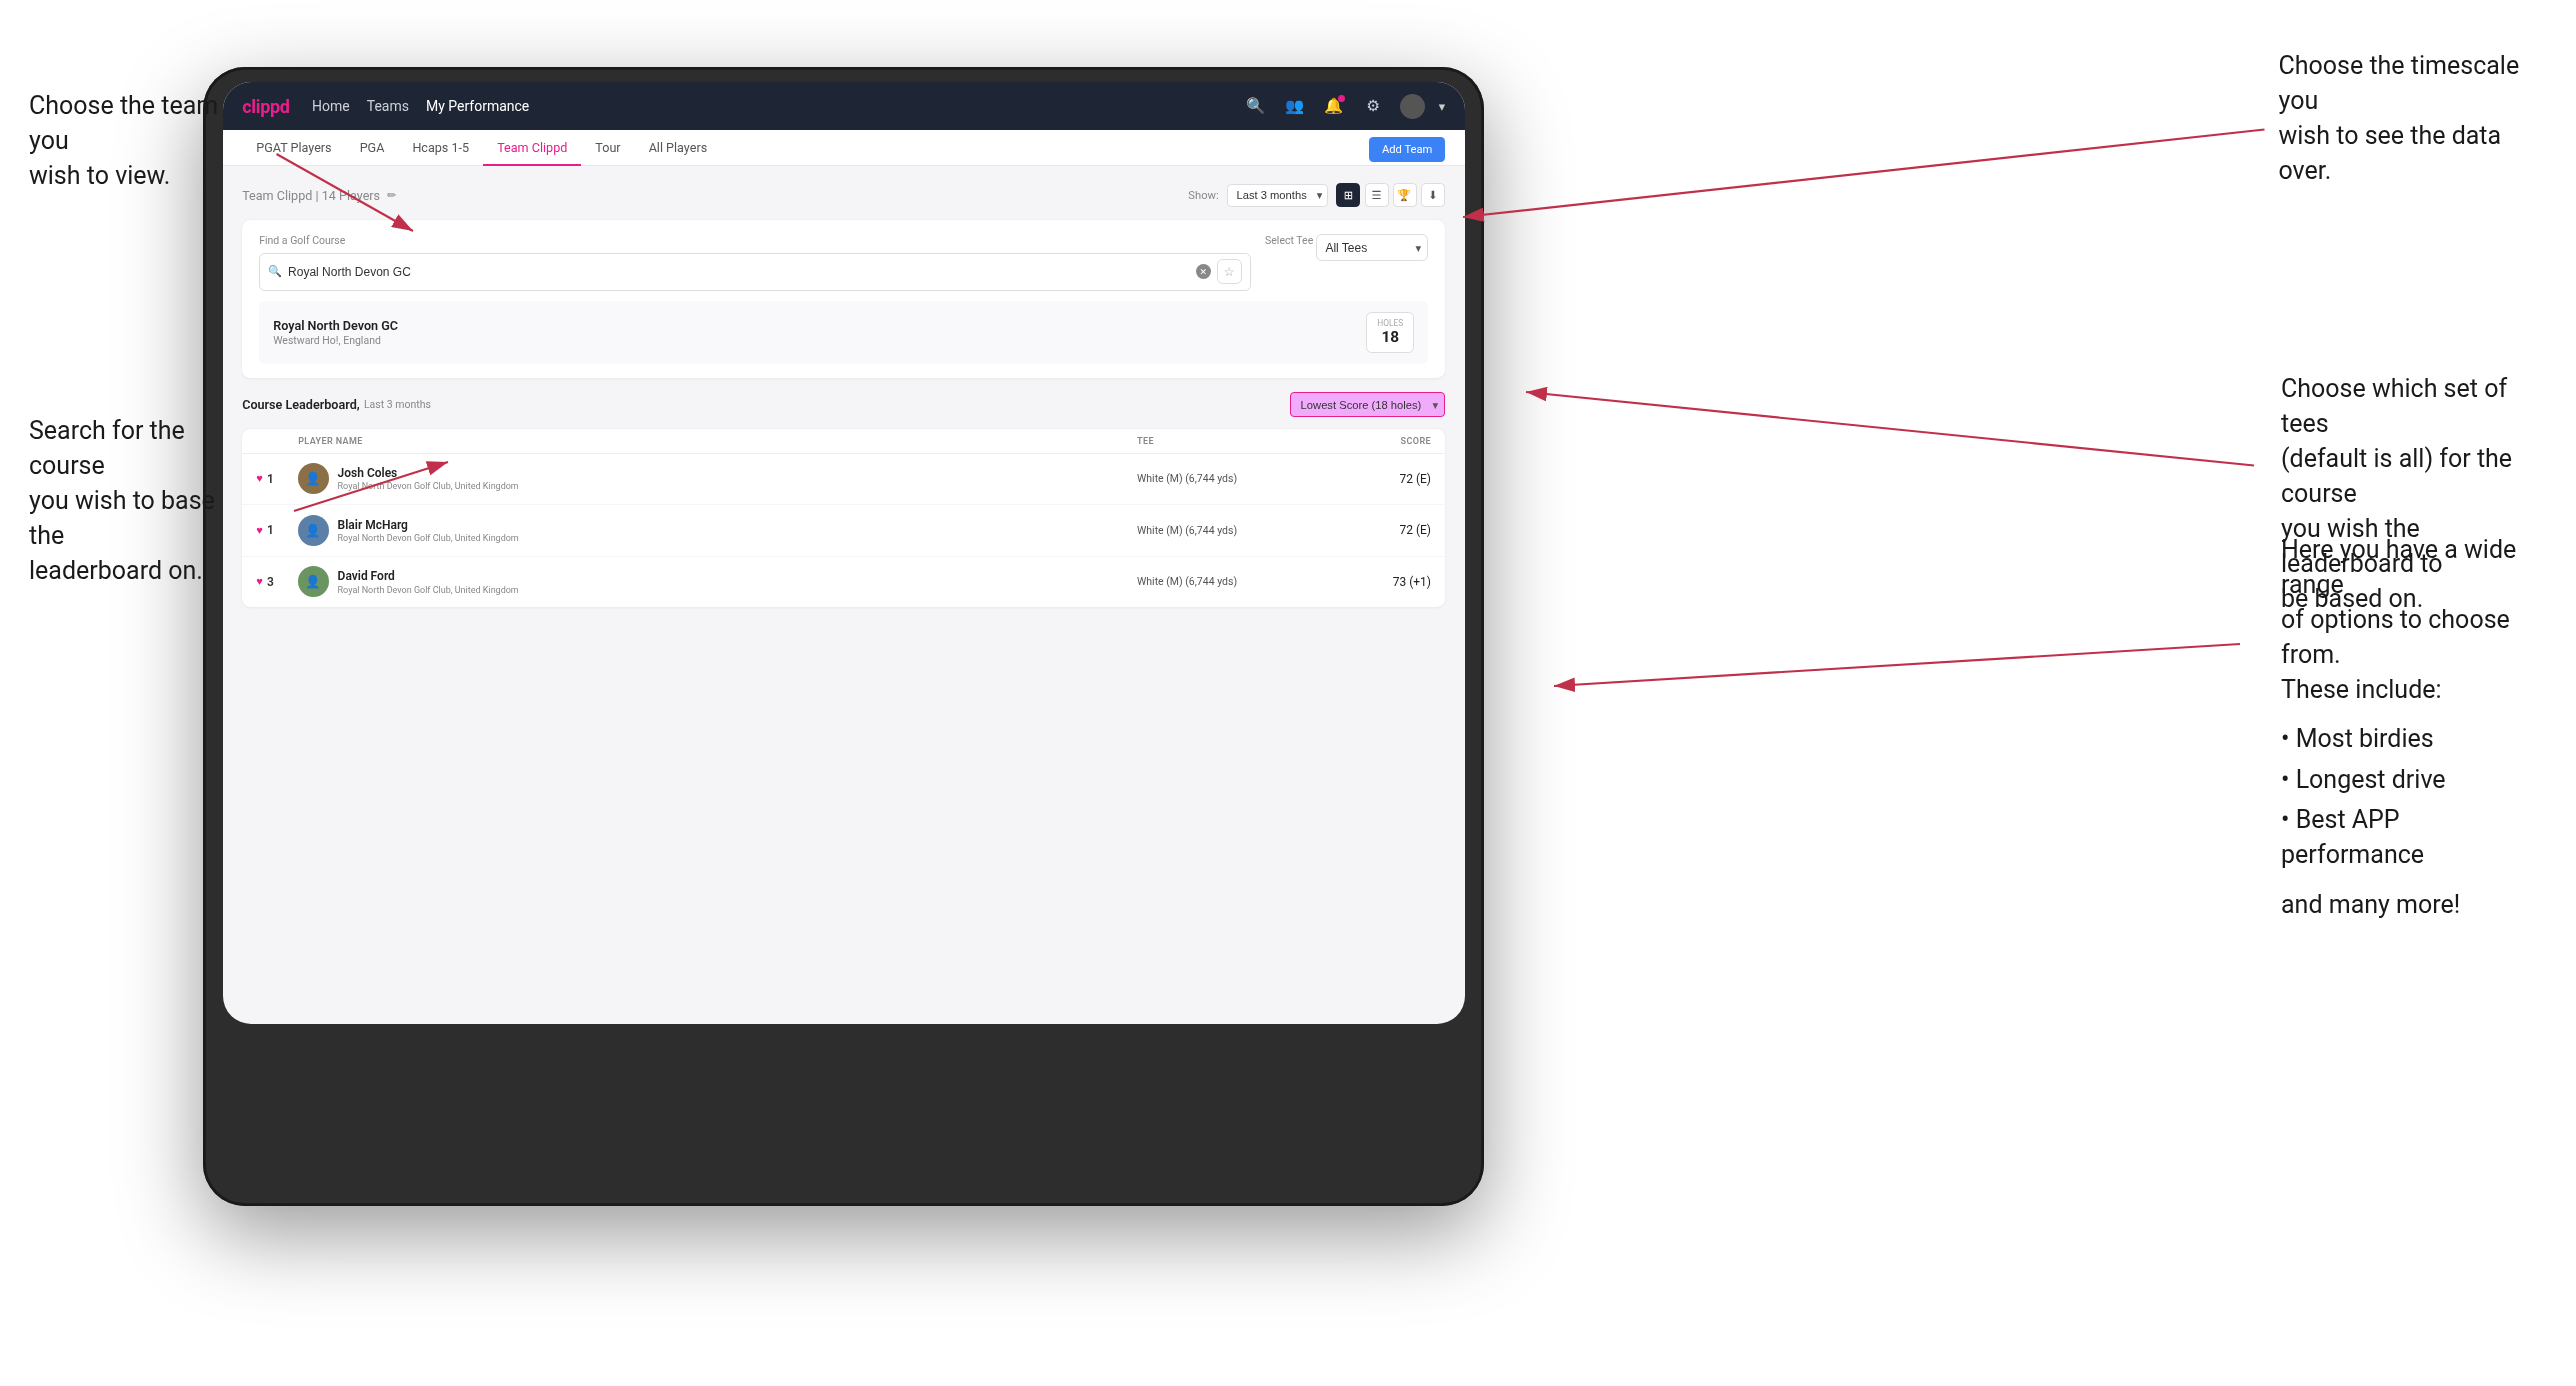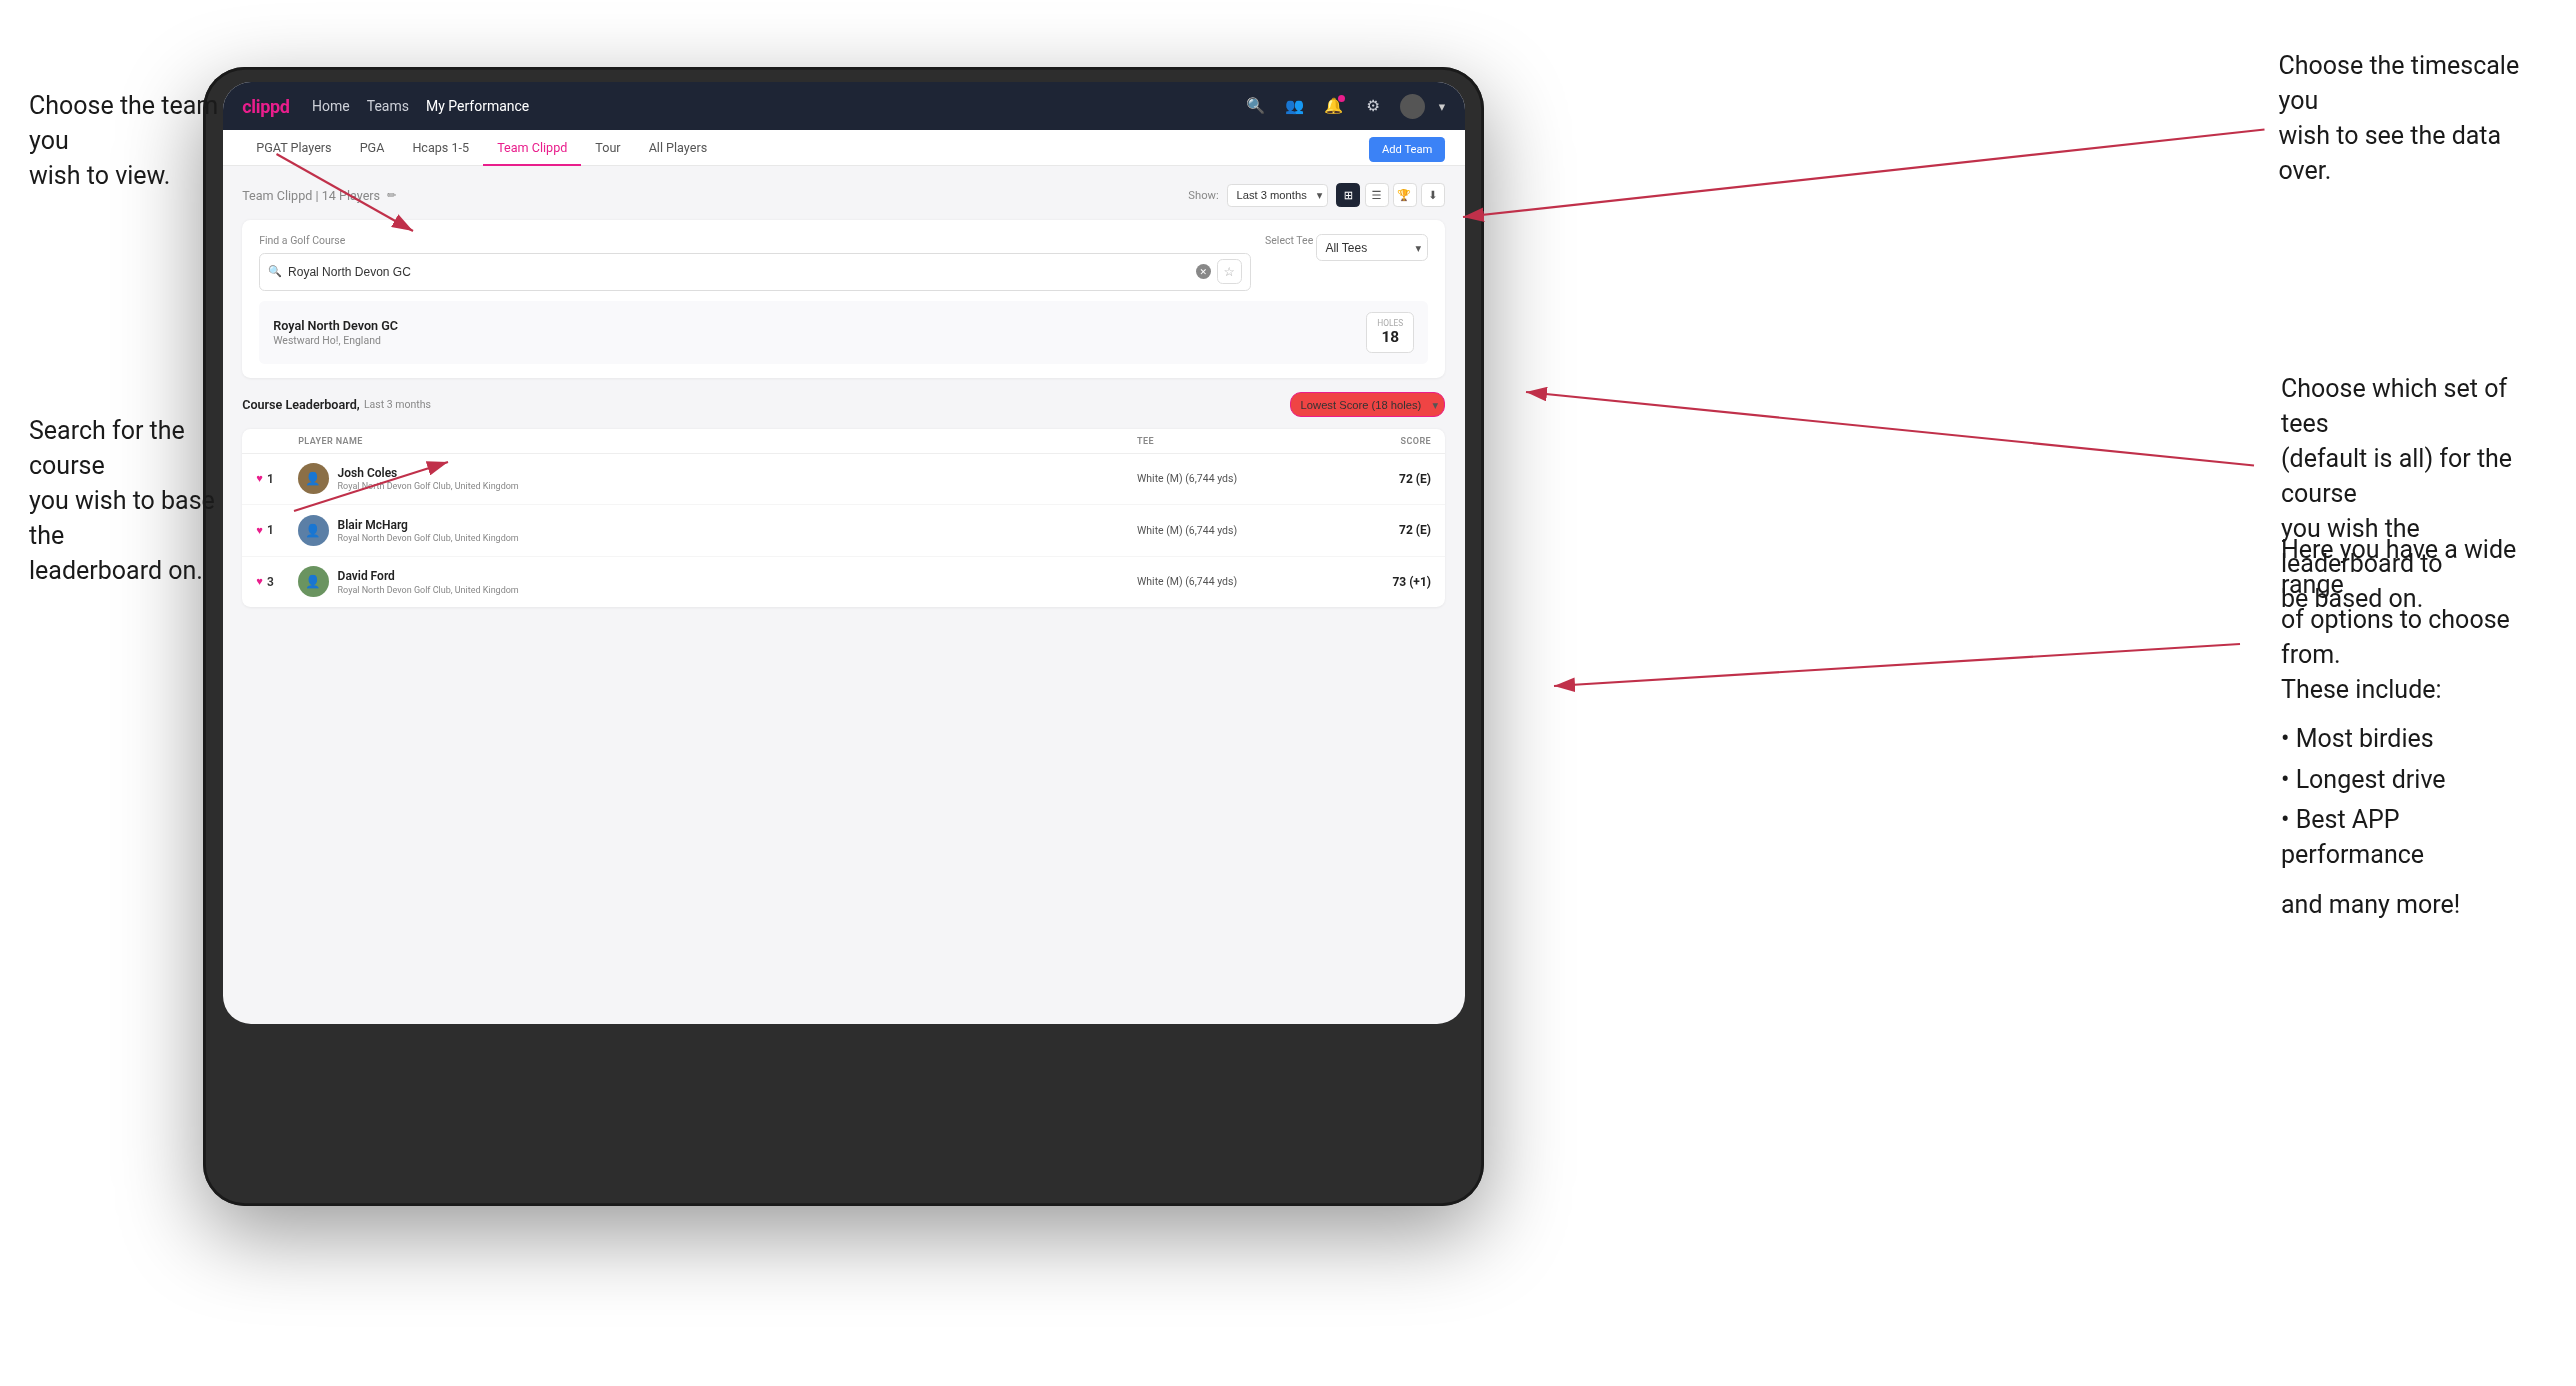--- a/index.html
+++ b/index.html
@@ -391,25 +391,25 @@
 
     .leaderboard-subtitle {
       font-size: 10.5px;
       color: #888;
       margin-left: 4.2px;
     }
 
     .score-type-select {
       margin-left: auto;
       border: 1.4px solid #e91e8c;
-      border-radius: 11px;
+      border-radius: 4px;
       padding: 5.6px 22.4px 5.6px 9.8px;
       font-size: 11.2px;
       color: #333;
-      background: #ef4444;
+      background: #f0abfc;
       cursor: pointer;
       appearance: none;
       -webkit-appearance: none;
       min-width: 154px;
     }
 
     
     .leaderboard-table {
       background: white;
       border-radius: 8.4px;
@@ -489,21 +489,21 @@
       margin-top: 1.4px;
     }
 
     .player-tee {
       font-size: 10.5px;
       color: #555;
     }
 
     .player-score {
       font-size: 12px;
-      font-weight: 700;
+      font-weight: 400;
       color: #222;
       text-align: right;
     }
 
     
     .annotation-top-left {
       top: 77px;
       left: 28px;
       width: 196px;
     }

